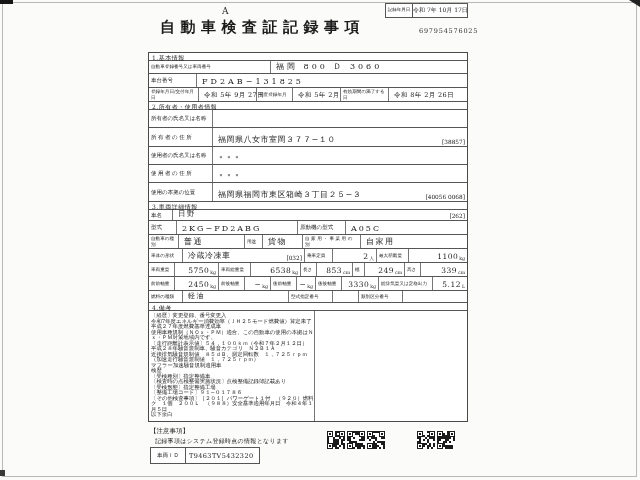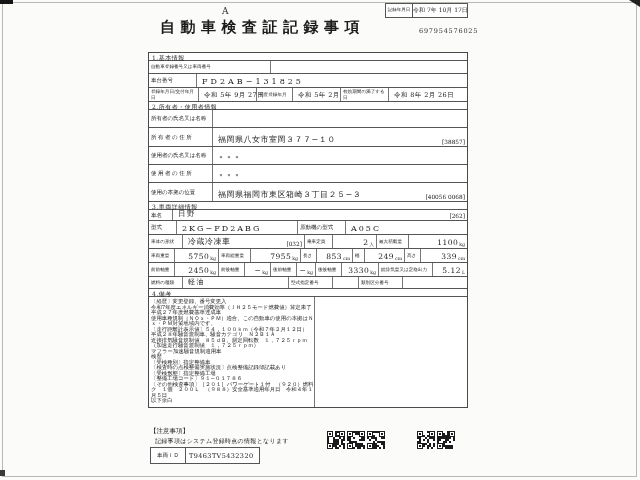--- a/index.html
+++ b/index.html
@@ -79,20 +79,23 @@
 <div class="serial">697954576025</div>
 
 <div class="form">
 
   <div class="sec">1.基本情報</div>
 
   <div class="r" style="height:13px">
     <div class="c" style="flex-basis:122px">
         <div class="lbl tiny">自動車登録番号又は車両番号</div>
       </div>
+    <div class="c last">
+        <div class="val wide">福岡 800 Ｄ 3060</div>
+      </div>
   </div>
 
   <div class="r" style="height:14px">
     <div class="c" style="flex-basis:48px">
         <div class="lbl">車台番号</div>
       </div>
     <div class="c last">
         <div class="val wide">FD2AB−131825</div>
       </div>
   </div>
@@ -184,20 +187,40 @@
         <div class="val" style="letter-spacing:2px">2KG−FD2ABG</div>
       </div>
     <div class="c" style="flex-basis:48px">
         <div class="lbl">原動機の型式</div>
       </div>
     <div class="c last">
         <div class="val" style="letter-spacing:2px">A05C</div>
       </div>
   </div>
 
+  <div class="r" style="height:14px">
+    <div class="c" style="flex-basis:30px">
+        <div class="lbl tiny">自動車の種別</div>
+      </div>
+    <div class="c" style="flex-basis:66px">
+        <div class="val">普通</div>
+      </div>
+    <div class="c" style="flex-basis:18px">
+        <div class="lbl tiny">用途</div>
+      </div>
+    <div class="c" style="flex-basis:40px">
+        <div class="val">貨物</div>
+      </div>
+    <div class="c" style="flex-basis:58px">
+        <div class="lbl tiny sp">自家用・事業用の別</div>
+      </div>
+    <div class="c last">
+        <div class="val">自家用</div>
+      </div>
+  </div>
 
   <div class="r" style="height:14px">
     <div class="c" style="flex-basis:34px">
         <div class="lbl tiny">車体の形状</div>
       </div>
     <div class="c" style="flex-basis:122px">
       <div class="val" style="letter-spacing:0.5px">冷蔵冷凍車</div>
       <div class="code">[032]</div>
     </div>
     <div class="c" style="flex-basis:28px">
@@ -228,21 +251,21 @@
         <div class="val num">
           <span>5750</span>
           <span class="u">kg</span>
         </div>
       </div>
     <div class="c" style="flex-basis:32px">
         <div class="lbl tiny">車両総重量</div>
       </div>
     <div class="c" style="flex-basis:50px">
         <div class="val num">
-          <span>7955</span>
+          <span>6538</span>
           <span class="u">kg</span>
         </div>
       </div>
     <div class="c" style="flex-basis:16px">
         <div class="lbl tiny">長さ</div>
       </div>
     <div class="c" style="flex-basis:36px">
         <div class="val num">
           <span>853</span>
           <span class="u">cm</span>

